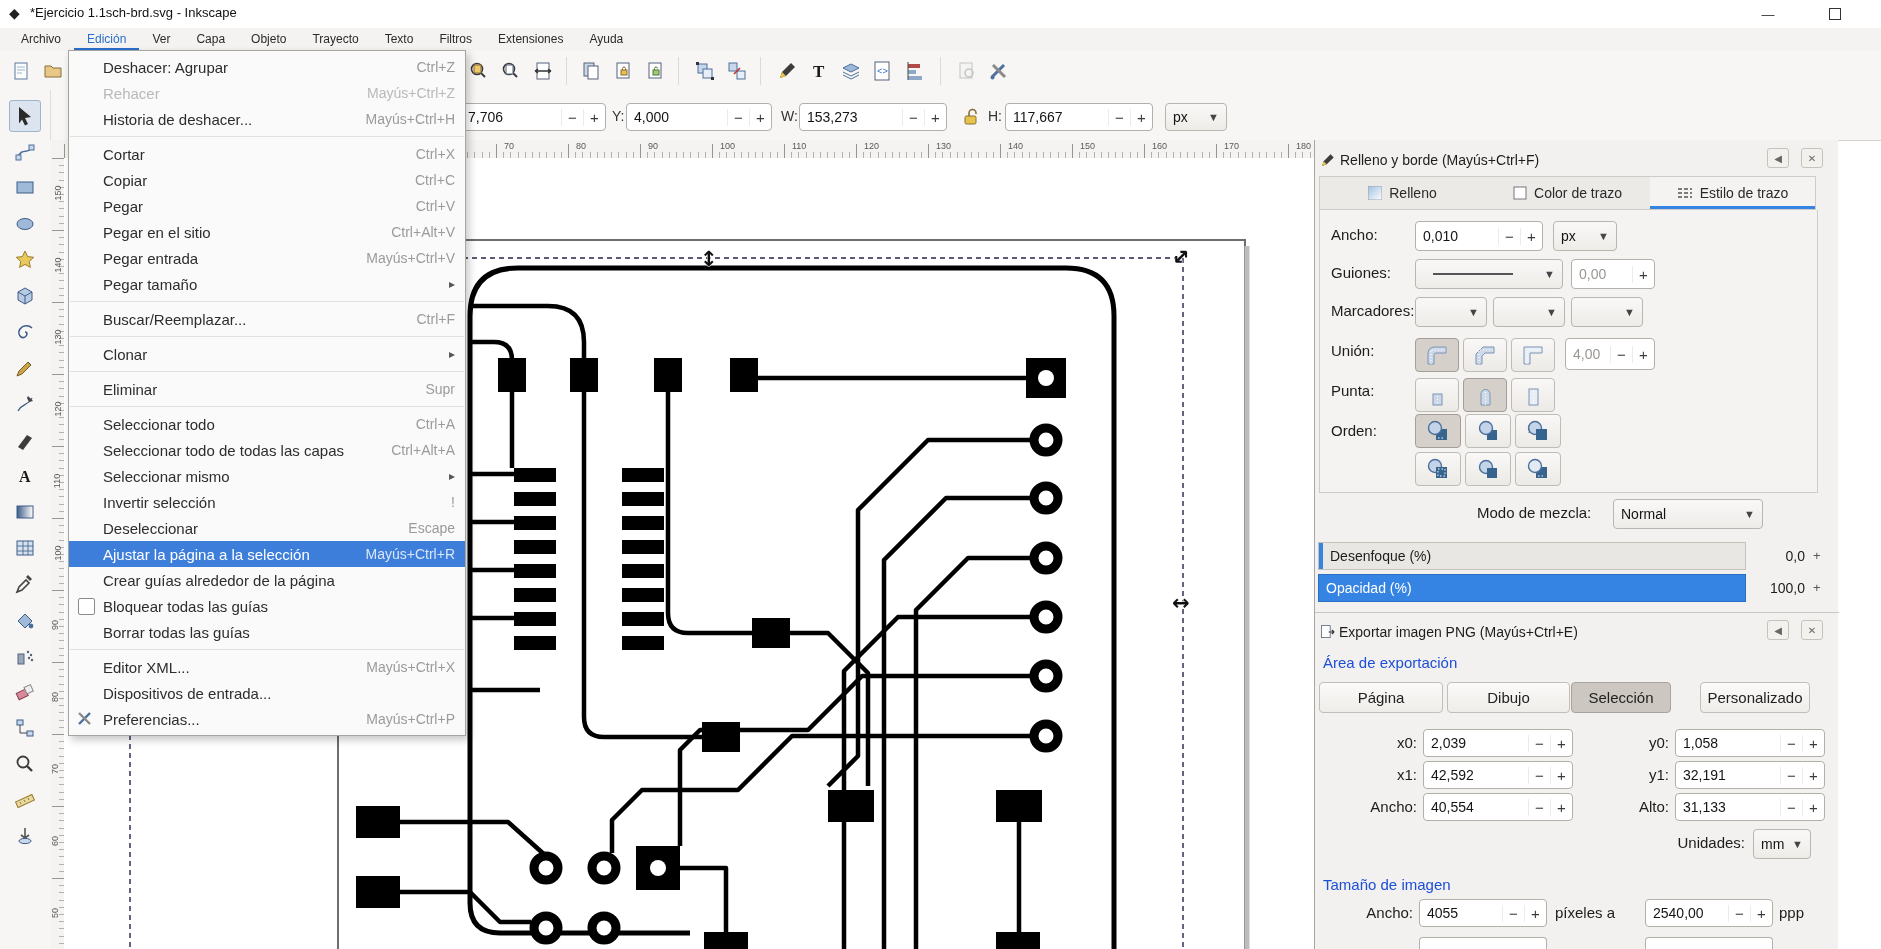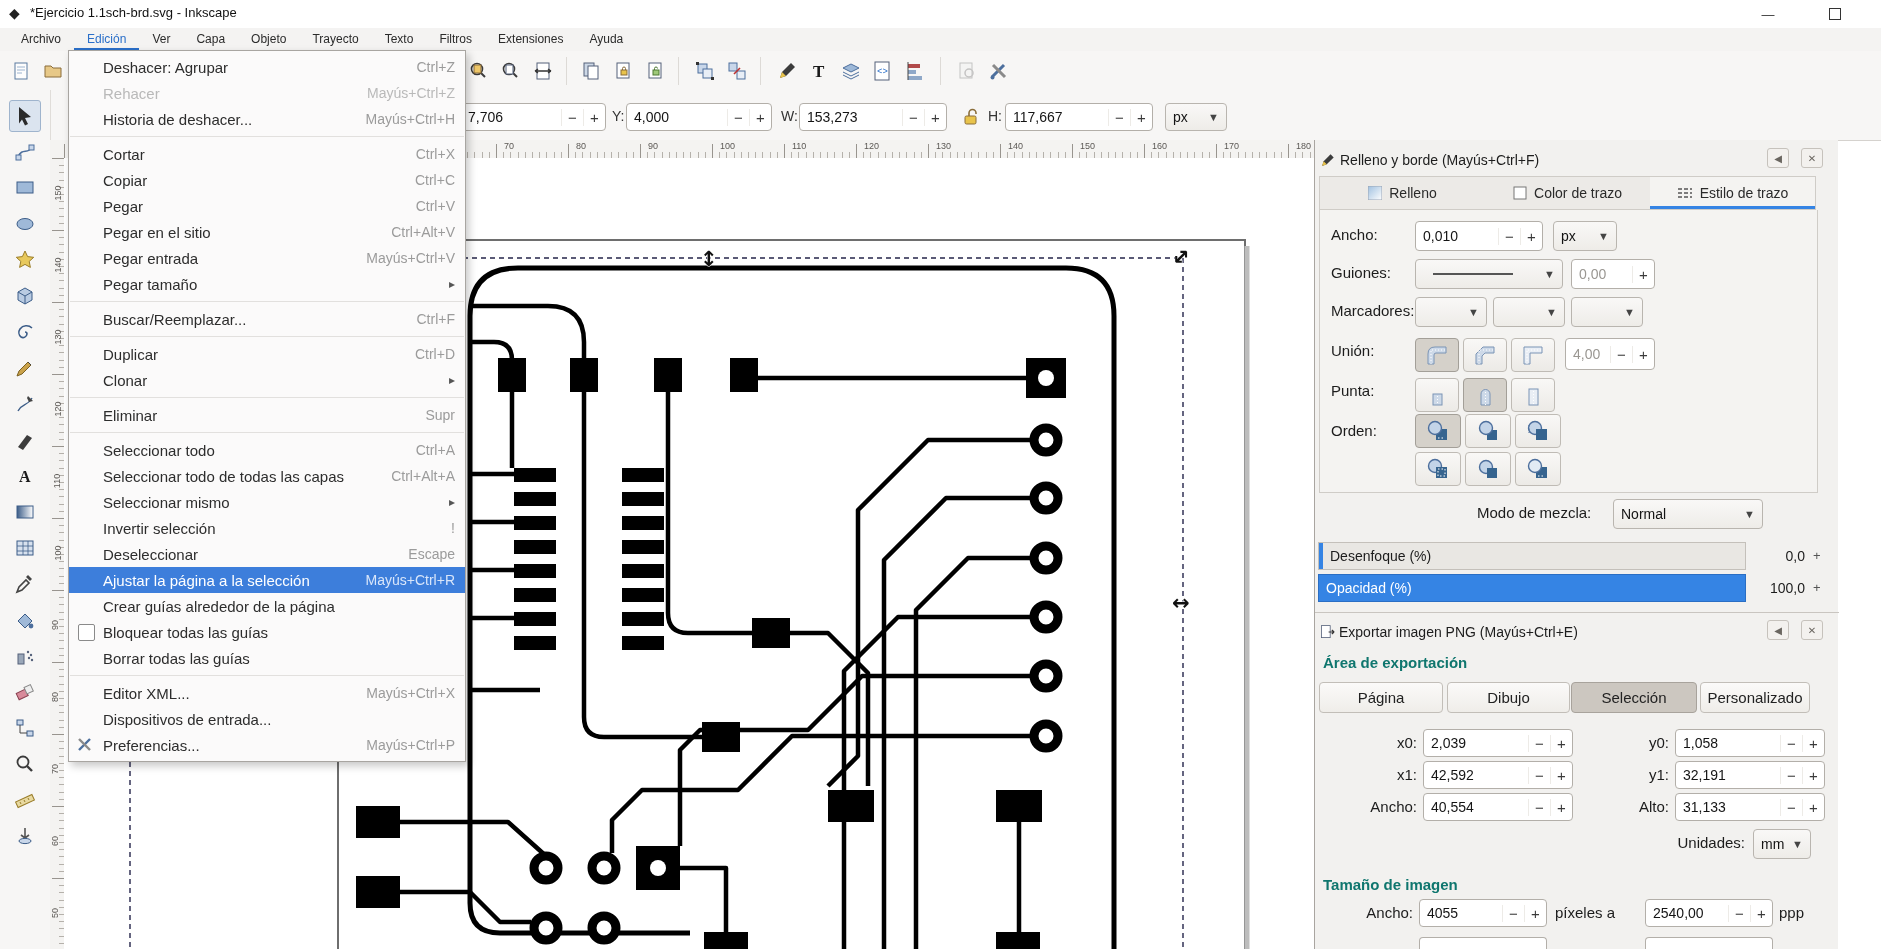--- a/index.html
+++ b/index.html
@@ -65,21 +65,21 @@
   .plbl{position:absolute;font-size:15px;color:#1c1c1c;height:30px;line-height:30px}
   .tbtn{position:absolute;width:44px;height:34px;background:linear-gradient(#f9f8f6,#eceae6);border:1px solid #bfbbb5;border-radius:4px;display:flex;align-items:center;justify-content:center;box-sizing:border-box}
   .tbtn.pressed{background:#d5d1ca;border-color:#a39f98}
   .gray{color:#9a9792}
   .srow-bar{position:absolute;height:28px;border:1px solid #c4c0ba;background:#e9e7e3;box-sizing:border-box;display:flex;align-items:center;padding-left:7px;font-size:14px;color:#1c1c1c}
   .srow-bar.blue{background:#3584e4;color:#fff;border-color:#2a6ec4}
   .sval{position:absolute;font-size:14px;color:#1c1c1c;height:28px;line-height:28px;text-align:right}
   .splus{position:absolute;font-size:13px;color:#555;height:28px;line-height:28px}
   .etab{position:absolute;height:31px;border:1px solid #c2beb8;border-radius:4px;background:linear-gradient(#fbfaf9,#efede9);font-size:15px;color:#222;display:flex;align-items:center;justify-content:center;box-sizing:border-box}
   .etab.active{background:#ccc7c0;border-color:#a8a39c}
-  .sect{position:absolute;font-size:15px;color:#0f766e;font-weight:bold}
+  .sect{position:absolute;font-size:15px;color:#1d4ed8;font-weight:normal}
   svg{display:block}
 </style>
 </head>
 <body>
 
 <div id="app">
 
   <div class="abs titlebar">
     <span class="abs logo">◆</span>
     <span class="abs title-text">*Ejercicio 1.1sch-brd.svg - Inkscape</span>
@@ -577,24 +577,20 @@
         <span>Pegar tamaño</span>
         <span class="arrow">▸</span>
       </div>
     <div class="msep"></div>
     <div class="mi">
         <span>Buscar/Reemplazar...</span>
         <span class="ms">Ctrl+F</span>
       </div>
     <div class="msep"></div>
     <div class="mi">
-        <span>Duplicar</span>
-        <span class="ms">Ctrl+D</span>
-      </div>
-    <div class="mi">
         <span>Clonar</span>
         <span class="arrow">▸</span>
       </div>
     <div class="msep"></div>
     <div class="mi">
         <span>Eliminar</span>
         <span class="ms">Supr</span>
       </div>
     <div class="msep"></div>
     <div class="mi">
@@ -847,21 +843,21 @@
     <div class="dhbtn" style="left:486px;top:480px">✕</div>
 
     <span class="sect" style="left:8px;top:514px">Área de exportación</span>
 
     <div class="etab" style="left:4px;top:542px;width:124px">
         <span>Página</span>
       </div>
     <div class="etab" style="left:132px;top:542px;width:123px">
         <span>Dibujo</span>
       </div>
-    <div class="etab active" style="left:256px;top:542px;width:126px">
+    <div class="etab active" style="left:256px;top:542px;width:100px">
         <span>Selección</span>
       </div>
     <div class="etab" style="left:385px;top:542px;width:110px">
         <span>Personalizado</span>
       </div>
 
     <span class="plbl" style="left:62px;top:588px;width:40px;text-align:right">x0:</span>
     <div class="spin" style="left:108px;top:589px;width:150px">
         <span class="sv">2,039</span>
         <span class="sb">−</span>

